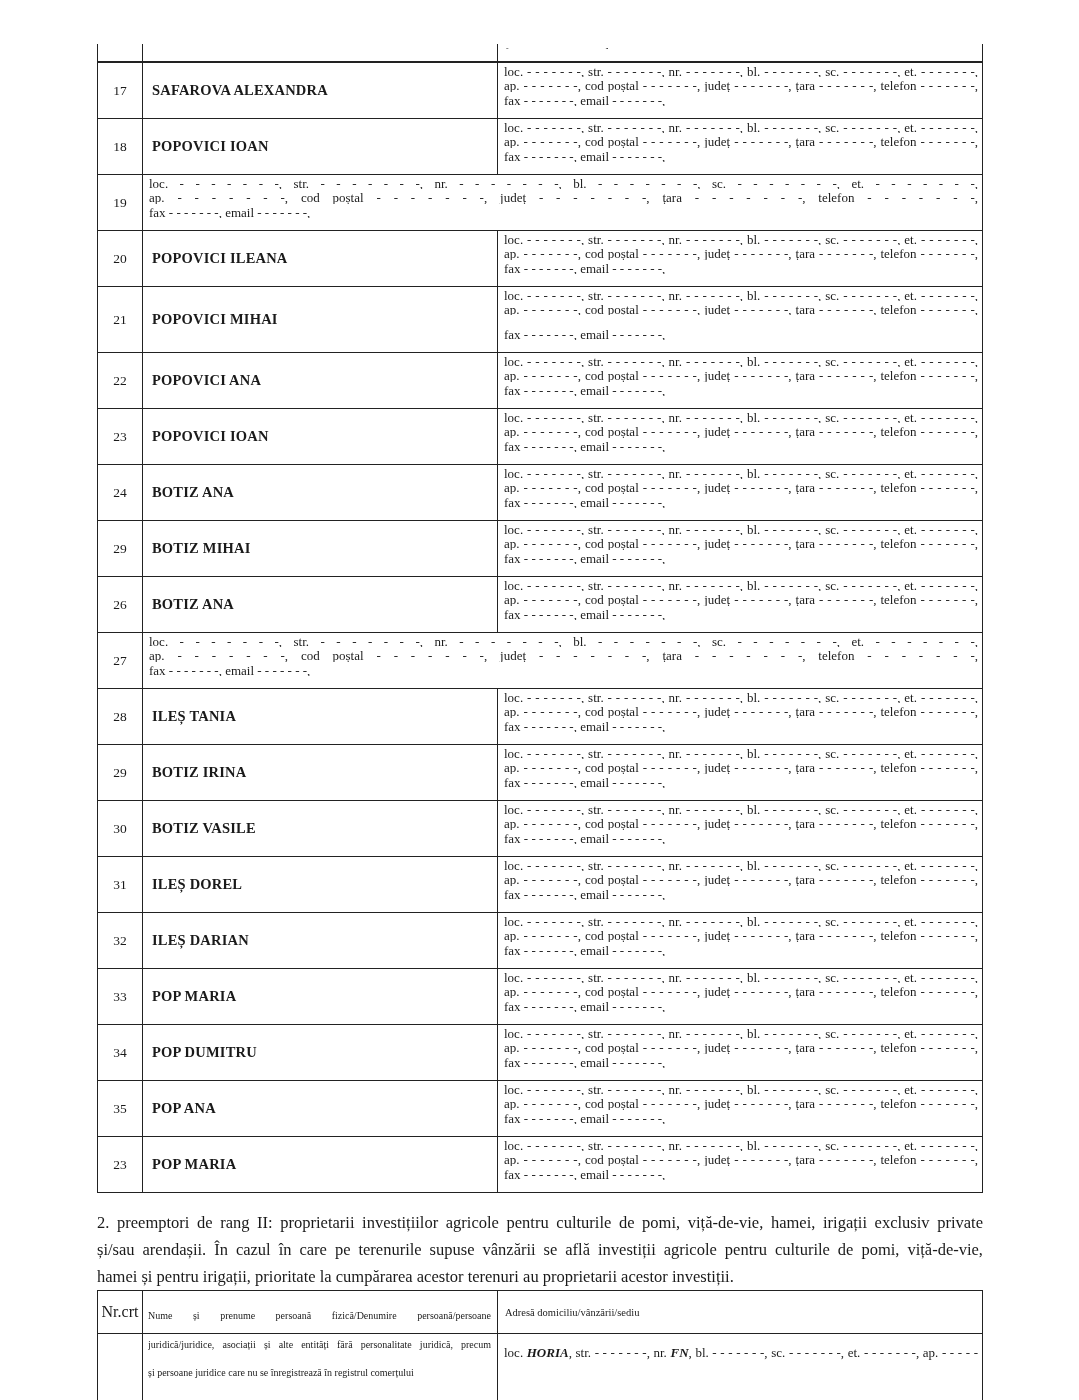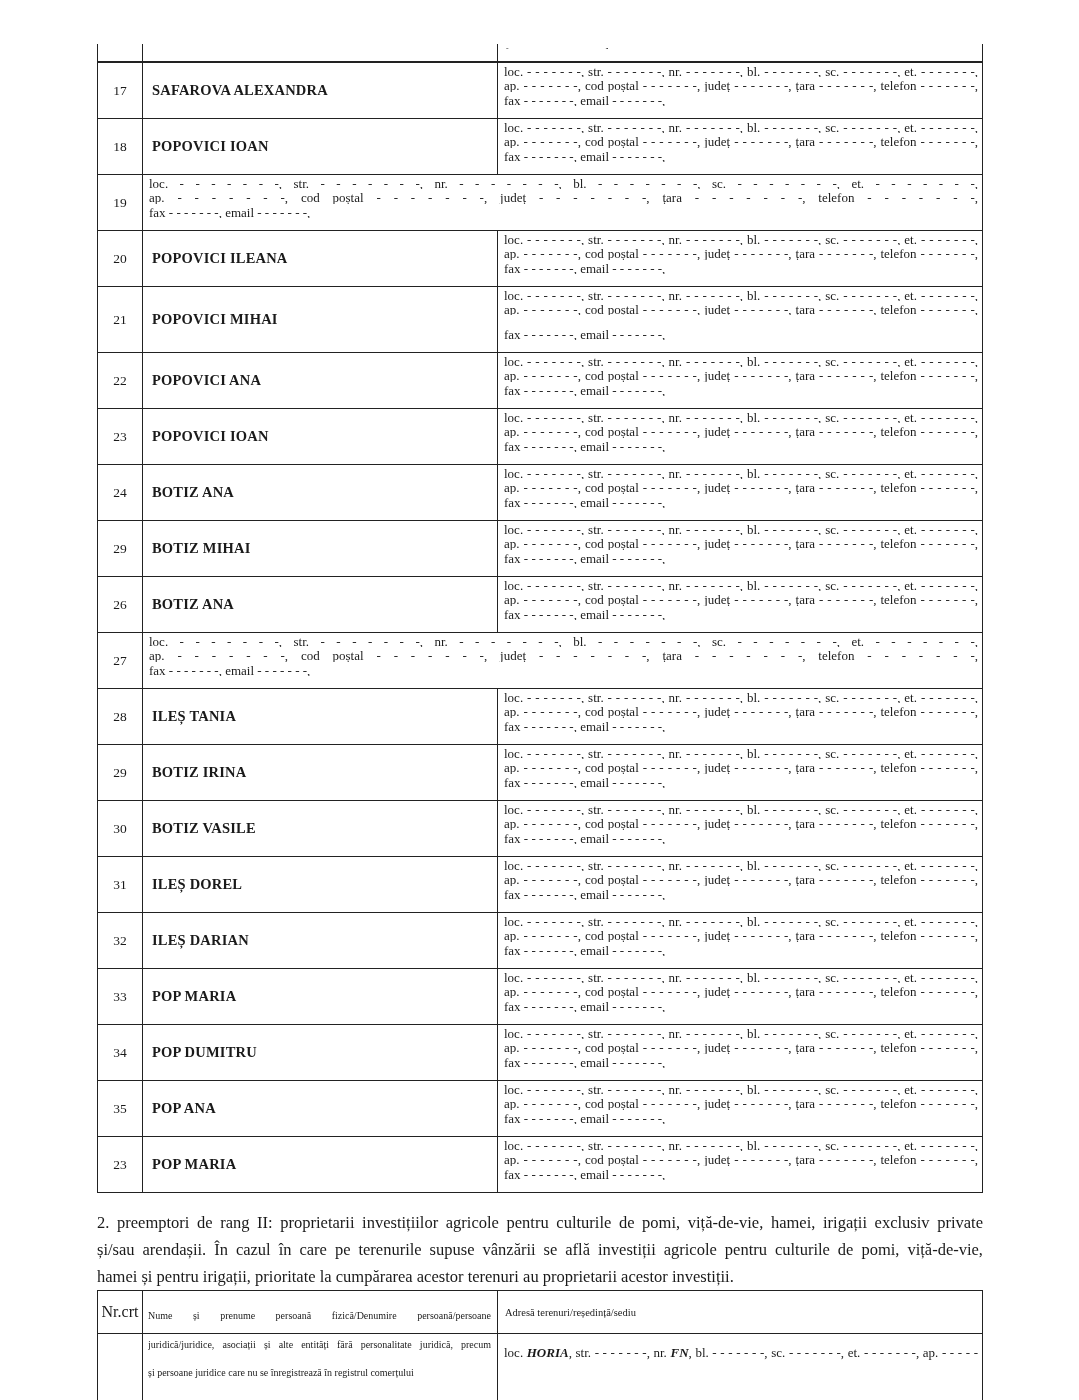--- a/index.html
+++ b/index.html
@@ -289,21 +289,21 @@
   </div>
 
   <div class="t2">
     <div class="trow hrow">
       <div class="cell h1cell">Nr.crt</div>
       <div class="cell h2cell">
         <div class="hl">Nume și prenume persoană fizică/Denumire persoană/persoane</div>
         <div class="hl">juridică/juridice, asociații și alte entități fără personalitate juridică, precum</div>
         <div class="hl left">și persoane juridice care nu se înregistrează în registrul comerțului</div>
       </div>
-      <div class="cell h3cell">Adresă terenuri/reședință/sediu</div>
+      <div class="cell h3cell">Adresă domiciliu/vânzării/sediu</div>
     </div>
     <div class="trow drow">
       <div class="cell nr"></div>
       <div class="cell name"></div>
       <div class="cell d-addr">
         <div class="al">
           <span>loc. </span><b>HORIA</b><span>, str. - - - - - - -, nr. </span><b>FN</b><span>, bl. - - - - - - -, sc. - - - - - - -, et. - - - - - - -, ap. - - - - -</span>
         </div>
       </div>
     </div>

